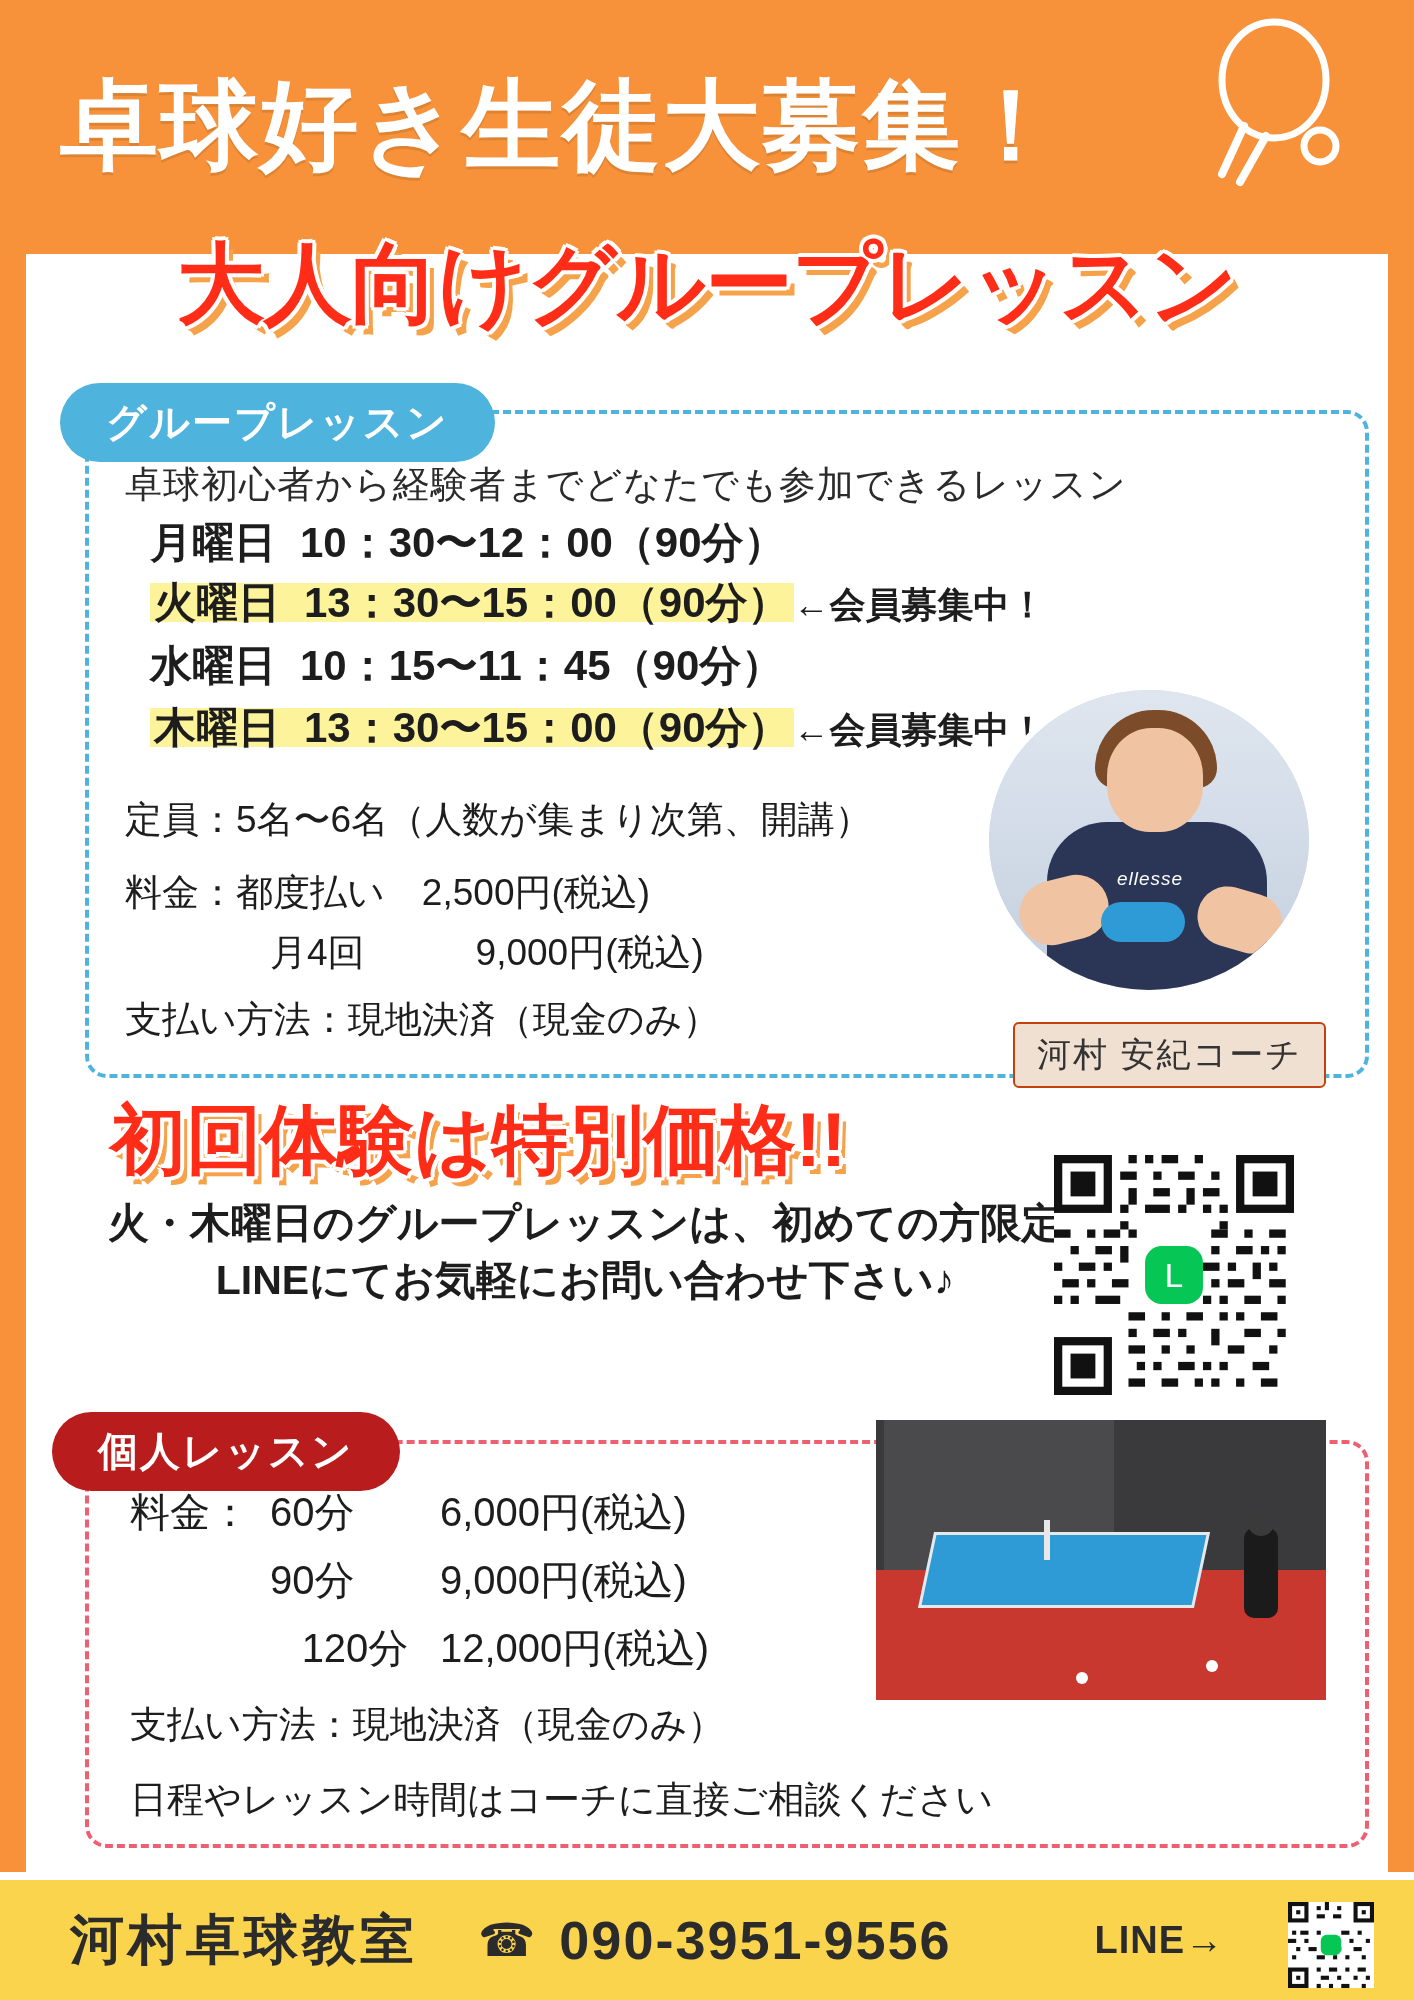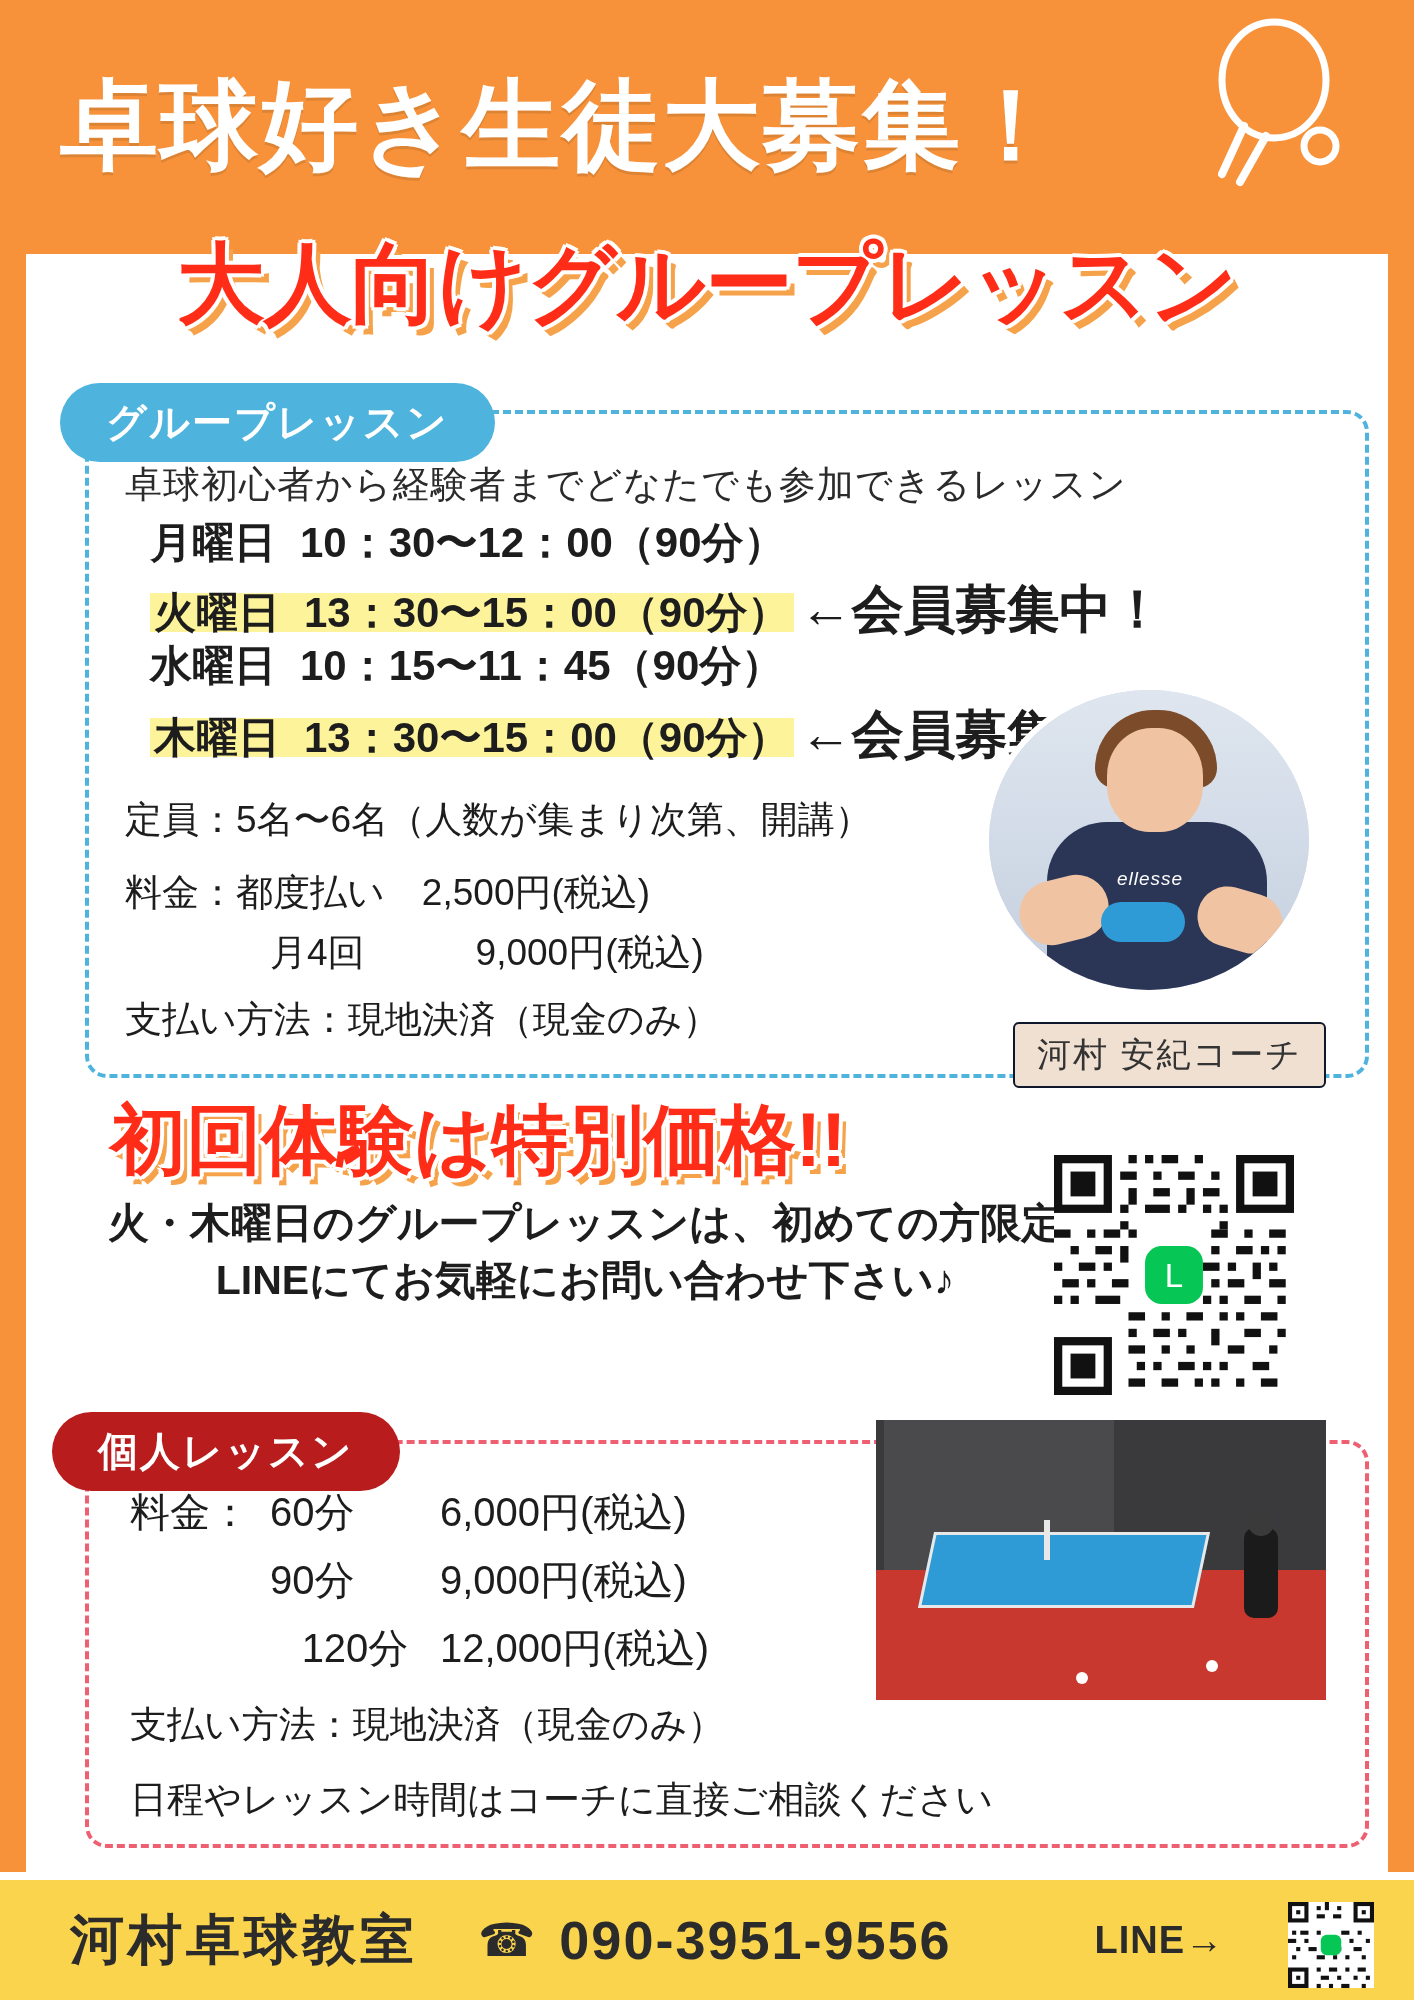--- a/index.html
+++ b/index.html
@@ -72,21 +72,21 @@
   .sched{
     position:absolute;left:150px;
     font-size:42px;color:#1d1d1d;font-weight:bold;white-space:nowrap;
   }
   .sched .day{display:inline-block;width:150px;}
   .hl{
     background:linear-gradient(transparent 8%, #fdf39a 8%, #fdf39a 92%, transparent 92%);
     padding:0 4px;
   }
   .arrow-note{
-    font-size:52px;font-weight:bold;color:#1d1d1d;margin-left:6px;
+    font-size:36px;font-weight:bold;color:#1d1d1d;
   }
   .g-info{
     position:absolute;left:125px;
     font-size:37px;color:#1d1d1d;white-space:nowrap;
   }
 
   
   .coach{
     position:absolute;right:105px;top:690px;width:320px;height:300px;
     border-radius:50%;
@@ -114,21 +114,21 @@
     position:absolute;left:30px;top:188px;width:90px;height:64px;border-radius:40px;background:#f0c4a2;transform:rotate(-14deg);
   }
   .coach .arm2{
     position:absolute;right:26px;top:200px;width:86px;height:60px;border-radius:40px;background:#f0c4a2;transform:rotate(16deg);
   }
   .coach .bat{
     position:absolute;left:112px;top:212px;width:84px;height:40px;border-radius:24px;background:#2f9bd6;
   }
   .coach-name{
     position:absolute;right:88px;top:1022px;
-    background:#f0e0d2;border:2px solid #0f172a;
+    background:#f0e0d2;border:2px solid #c2410c;
     font-size:34px;color:#333;padding:8px 22px;border-radius:6px;letter-spacing:2px;
   }
 
   
   .trial-title{
     position:absolute;left:110px;top:1090px;
     font-size:76px;font-weight:bold;color:#ff2d17;
     letter-spacing:0px;white-space:nowrap;
     text-shadow:
       4px 0 0 #fff,-4px 0 0 #fff,0 4px 0 #fff,0 -4px 0 #fff,

